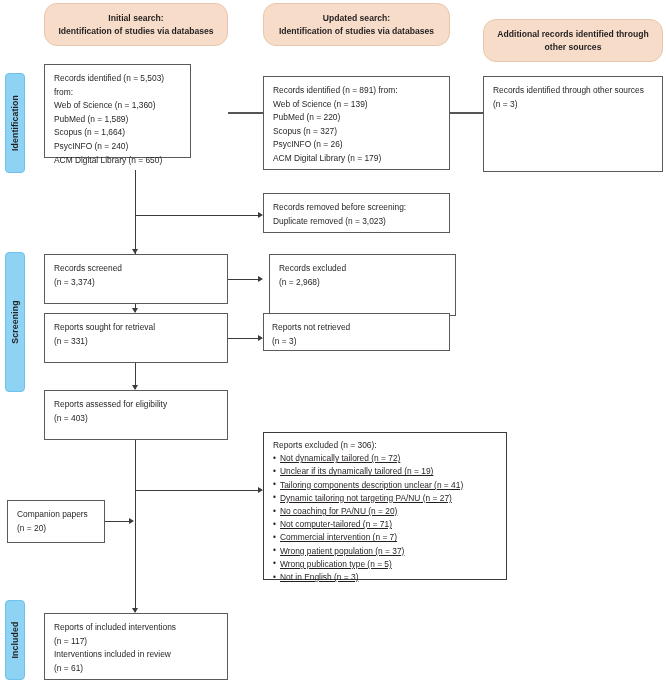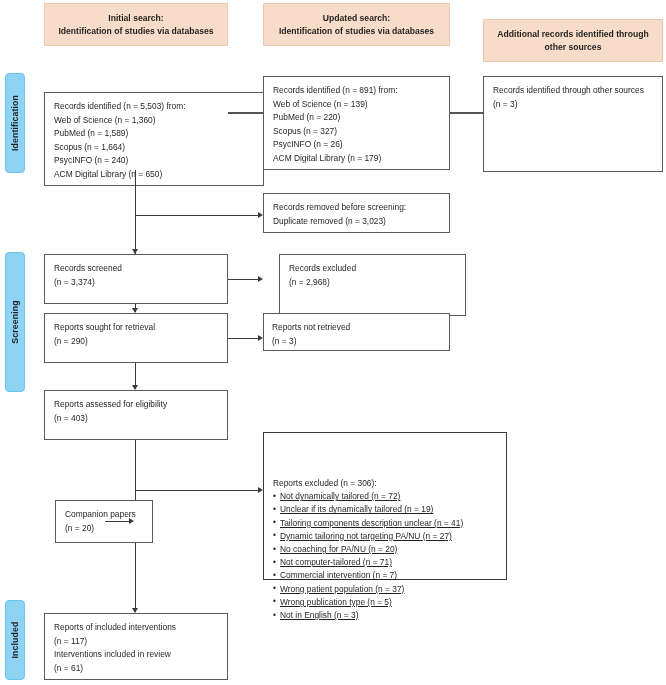--- a/index.html
+++ b/index.html
@@ -28,21 +28,21 @@
     line-height: 13.6px;
     color: #231f20;
     padding: 7px 8px 6px 9px;
     white-space: pre-line;
   }
   .header-box {
     position: absolute;
     box-sizing: border-box;
     background: #f7ddc9;
     border: 1px solid #e8c6ab;
-    border-radius: 1px;
+    border-radius: 13px;
     font-size: 8.6px;
     font-weight: bold;
     line-height: 12.5px;
     color: #231f20;
     display: flex;
     align-items: center;
     justify-content: center;
     text-align: center;
     white-space: pre-line;
     padding: 2px 6px;
@@ -70,21 +70,20 @@
     position: absolute;
     box-sizing: border-box;
     background: #ffffff;
     border: 1px solid #3b3b3b;
     padding: 6px 8px 6px 9px;
   }
   .excl-title {
     font-size: 8.4px;
     line-height: 13.2px;
     color: #231f20;
-    margin-top: 38px;
   }
   .excl-list ul {
     margin: 0;
     padding: 0;
     list-style: none;
   }
   .excl-list li {
     font-size: 8.4px;
     line-height: 13.2px;
     color: #231f20;
@@ -140,21 +139,21 @@
   </div>
 
   <div class="stage-tab" style="left:5px; top:252px; width:20px; height:140px;">
     <span>Screening</span>
   </div>
 
   <div class="stage-tab" style="left:5px; top:600px; width:20px; height:80px;">
     <span>Included</span>
   </div>
 
-  <div class="box" style="left:44px; top:92px; width:220px; height:94px;">Records identified (n = 5,503) from:
+  <div class="box" style="left:44px; top:64px; width:147px; height:94px;">Records identified (n = 5,503) from:
 Web of Science (n = 1,360)
 PubMed (n = 1,589)
 Scopus (n = 1,664)
 PsycINFO (n = 240)
 ACM Digital Library (n = 650)</div>
 
   <div class="box" style="left:263px; top:76px; width:187px; height:94px;">Records identified (n = 891) from:
 Web of Science (n = 139)
 PubMed (n = 220)
 Scopus (n = 327)
@@ -172,31 +171,31 @@
 
   <div class="conn v" style="left:135px; top:170px; height:84px;"></div>
 
   <div class="conn h" style="left:135px; top:215px; width:123px;"></div>
   <div class="arrow right" style="left:258px; top:211.5px;"></div>
   <div class="arrow down" style="left:131.8px; top:249px;"></div>
 
   <div class="box" style="left:44px; top:254px; width:184px; height:50px;">Records screened
 (n = 3,374)</div>
 
-  <div class="box" style="left:279px; top:254px; width:187px; height:62px;">Records excluded
+  <div class="box" style="left:269px; top:254px; width:187px; height:62px;">Records excluded
 (n = 2,968)</div>
 
   <div class="conn h" style="left:228px; top:279px; width:30px;"></div>
   <div class="arrow right" style="left:258px; top:275.5px;"></div>
 
   <div class="conn v" style="left:135px; top:304px; height:8px;"></div>
   <div class="arrow down" style="left:131.8px; top:308px;"></div>
 
   <div class="box" style="left:44px; top:313px; width:184px; height:50px;">Reports sought for retrieval
-(n = 290)</div>
+(n = 331)</div>
 
   <div class="box" style="left:263px; top:313px; width:187px; height:38px;padding-left:8px;">Reports not retrieved
 (n = 3)</div>
 
   <div class="conn h" style="left:228px; top:338px; width:30px;"></div>
   <div class="arrow right" style="left:258px; top:334.5px;"></div>
 
   <div class="conn v" style="left:135px; top:363px; height:26px;"></div>
   <div class="arrow down" style="left:131.8px; top:385px;"></div>
 
@@ -217,21 +216,21 @@
       <li>Wrong publication type (n = 5)</li>
       <li>Not in English (n = 3)</li>
     </ul>
   </div>
 
   <div class="conn v" style="left:135px; top:440px; height:172px;"></div>
 
   <div class="conn h" style="left:135px; top:490px; width:123px;"></div>
   <div class="arrow right" style="left:258px; top:486.5px;"></div>
 
-  <div class="box" style="left:7px; top:500px; width:98px; height:43px;margin-left:48px;">Companion papers
+  <div class="box" style="left:7px; top:500px; width:98px; height:43px;">Companion papers
 (n = 20)</div>
 
   <div class="conn h" style="left:105px; top:521px; width:25px;"></div>
   <div class="arrow right" style="left:129px; top:517.5px;"></div>
 
   <div class="arrow down" style="left:131.8px; top:608px;"></div>
 
   <div class="box" style="left:44px; top:613px; width:184px; height:67px;">Reports of included interventions
 (n = 117)
 Interventions included in review

